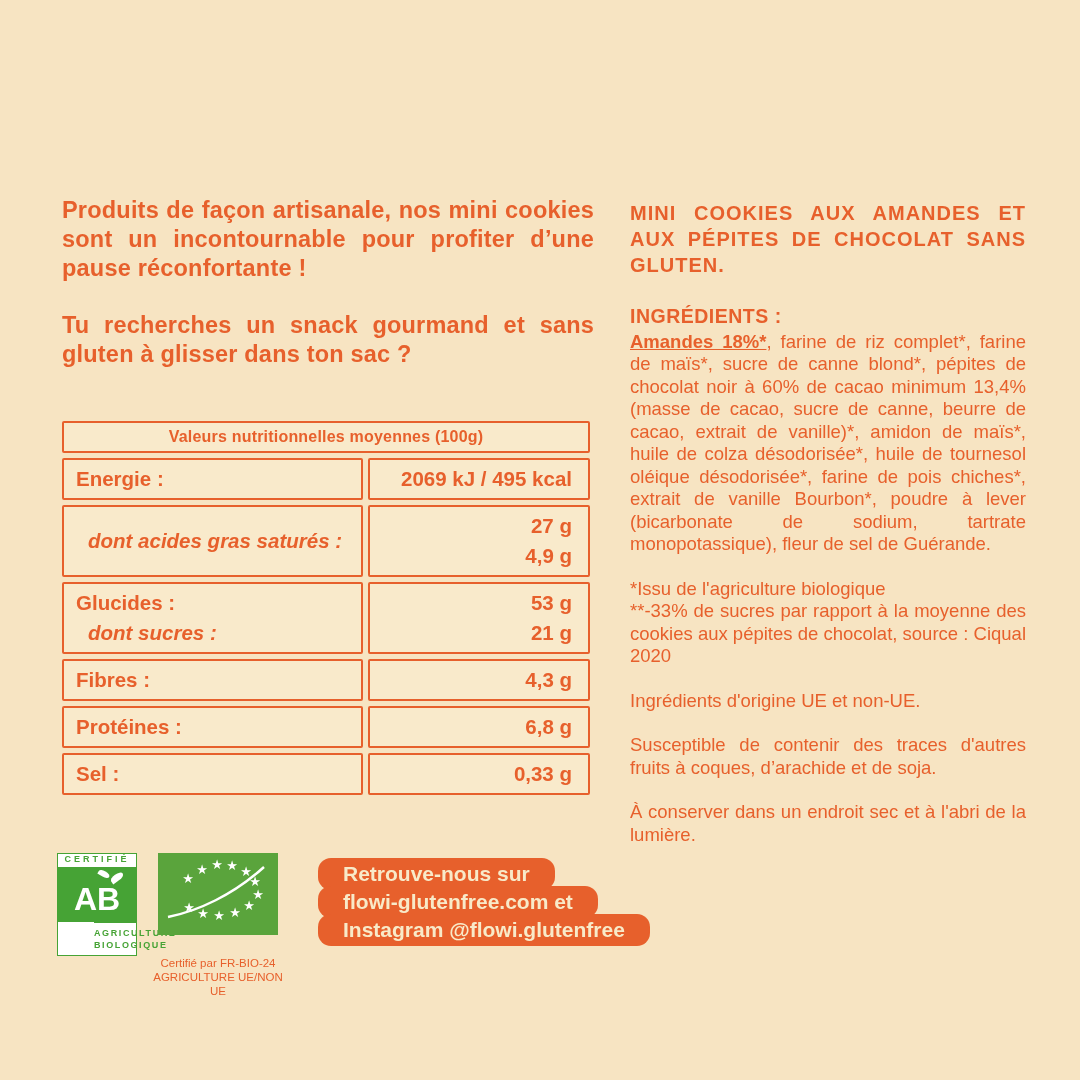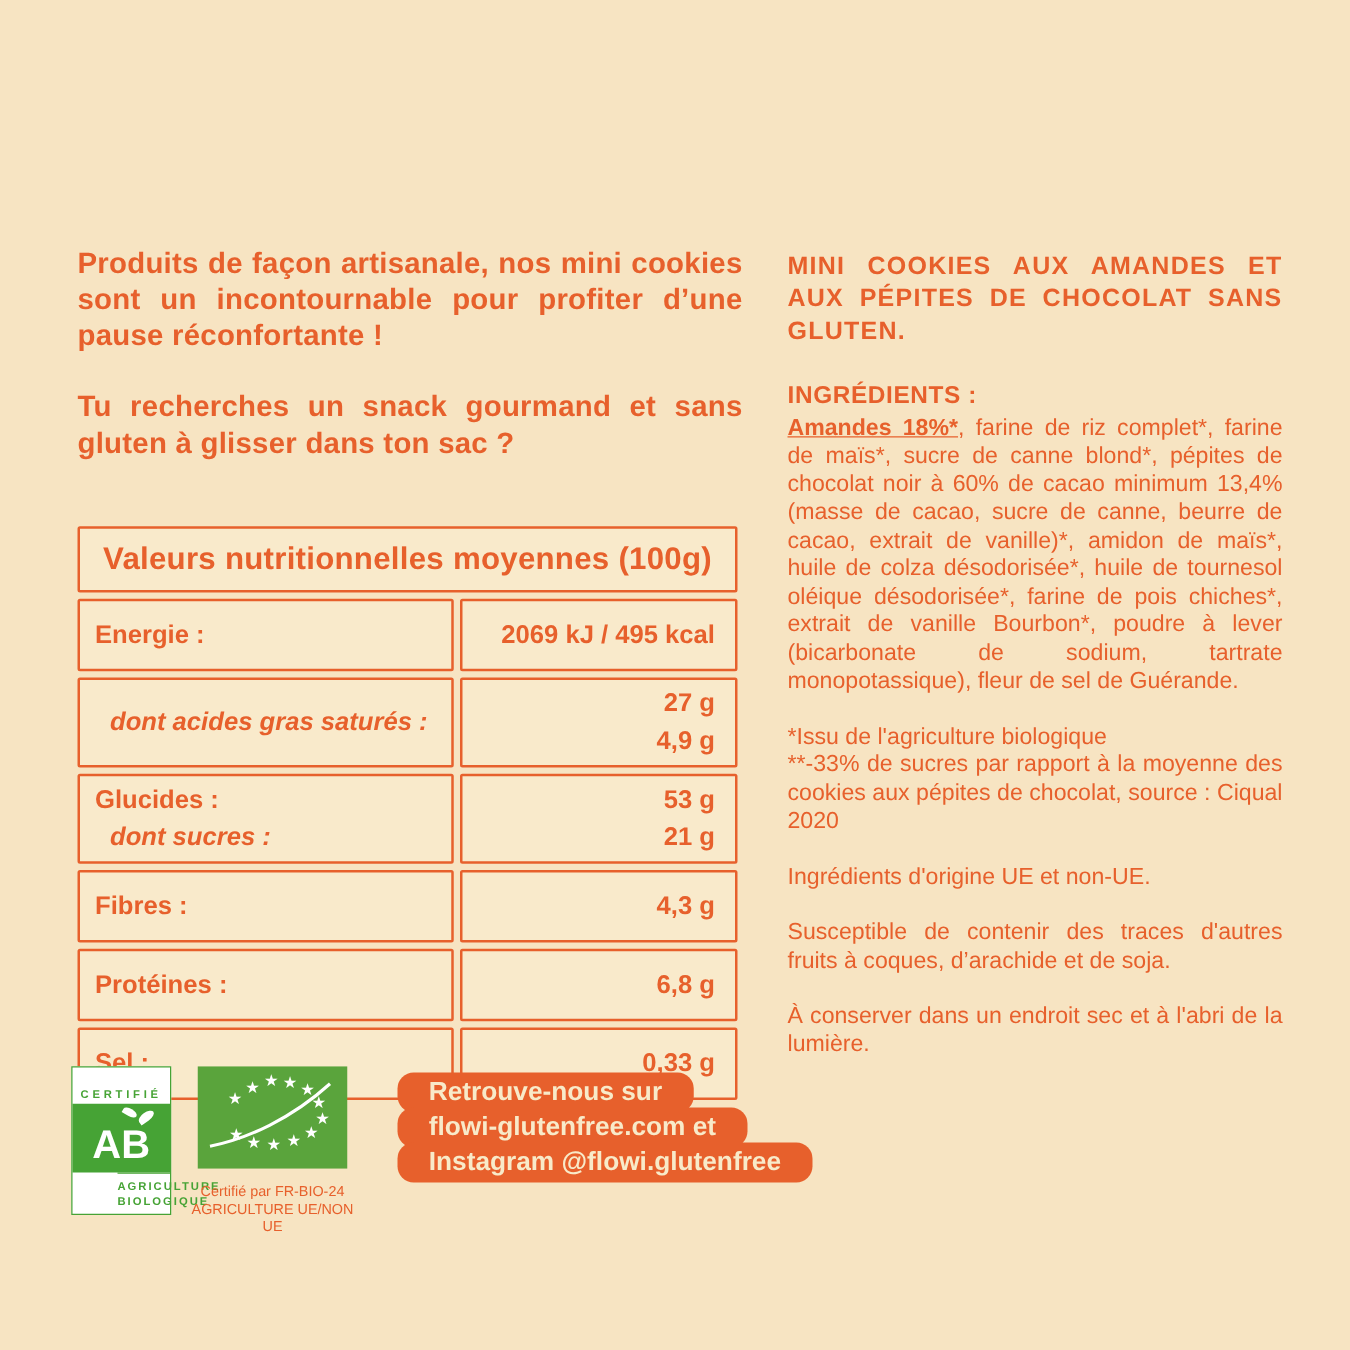--- a/index.html
+++ b/index.html
@@ -14,47 +14,47 @@
   
   .intro{position:absolute;left:62px;top:196px;width:532px;}
   .intro p{
     margin:0 0 28px 0;
     font-size:23.5px;font-weight:bold;line-height:29px;
     text-align:justify;letter-spacing:.2px;
   }
   
   .nutrition{position:absolute;left:62px;top:421px;width:528px;display:flex;flex-direction:column;gap:5px;font-size:20.5px;font-weight:bold;}
   .cell{border:2.5px solid #E7602C;background:#F9EACB;box-sizing:border-box;border-radius:2px;}
-  .t-header{height:53px;display:flex;align-items:center;justify-content:center;font-size:25px;letter-spacing:.2px;}
+  .t-header{height:32px;display:flex;align-items:center;justify-content:center;font-size:16px;letter-spacing:.2px;}
   .t-row{display:flex;gap:5px;}
   .t-label{flex:0 0 301px;display:flex;flex-direction:column;justify-content:center;padding:6px 0 6px 12px;line-height:30px;}
   .t-value{flex:1;display:flex;flex-direction:column;justify-content:center;align-items:flex-end;padding:6px 16px 6px 0;line-height:30px;}
-  .t-row.single .t-label,.t-row.single .t-value{height:58px;}
+  .t-row.single .t-label,.t-row.single .t-value{height:42px;}
   .t-row.double .t-label,.t-row.double .t-value{height:72px;}
   .subline{font-style:italic;padding-left:12px;}
   
   .right-col{position:absolute;left:630px;top:200px;width:396px;font-size:18.5px;line-height:22.5px;}
   .right-col .title{
     margin:0 0 27px 0;font-size:20px;line-height:26px;font-weight:bold;
     letter-spacing:1px;text-align:justify;
   }
   .right-col h2{margin:0 0 3px 0;font-size:19.5px;letter-spacing:.5px;font-weight:bold;}
   .right-col p{margin:0 0 22px 0;text-align:justify;}
   .right-col p.tight{margin-bottom:0;}
   .lead{font-weight:bold;text-decoration:underline;}
   
   .ab-logo{position:absolute;left:57px;top:853px;width:80px;background:#fff;border:1.5px solid #46A335;box-sizing:border-box;text-align:center;}
-  .ab-certified{font-size:9px;font-weight:bold;letter-spacing:3px;color:#46A335;padding:16px 0 3px 0;border-bottom:1.5px solid #46A335;}
+  .ab-certified{font-size:9px;font-weight:bold;letter-spacing:3px;color:#46A335;padding:0 0 3px 0;border-bottom:1.5px solid #46A335;}
   .ab-square{position:relative;height:54px;background:#46A335;color:#fff;display:flex;align-items:flex-end;justify-content:center;font-size:32px;font-weight:bold;line-height:46px;overflow:hidden;}
   .ab-leaf1,.ab-leaf2{position:absolute;background:#fff;border-radius:50% 50% 50% 0;}
   .ab-leaf1{width:14px;height:7px;top:6px;right:12px;transform:rotate(-35deg);}
   .ab-leaf2{width:12px;height:6px;top:3px;right:26px;transform:rotate(30deg);}
   .ab-bottom{color:#46A335;font-weight:bold;font-size:9px;line-height:11.5px;letter-spacing:1.6px;padding:5px 0 4px 0;border-top:1.5px solid #46A335;margin-left:36px;}
   .eu-logo{position:absolute;left:148px;top:853px;width:140px;text-align:center;}
-  .eu-caption{margin-top:7px;font-size:11.5px;line-height:14px;color:#E7602C;}
+  .eu-caption{margin-top:17px;font-size:11.5px;line-height:14px;color:#E7602C;}
   
   .banner{position:absolute;left:318px;top:858px;}
   .banner-line{
     width:fit-content;background:#E7602C;color:#F8EAC9;
     font-size:21px;font-weight:bold;line-height:32px;height:32px;
     padding:0 25px;border-radius:13px;white-space:nowrap;
   }
   .banner-line + .banner-line{margin-top:-4px;}
 </style>
 </head>

